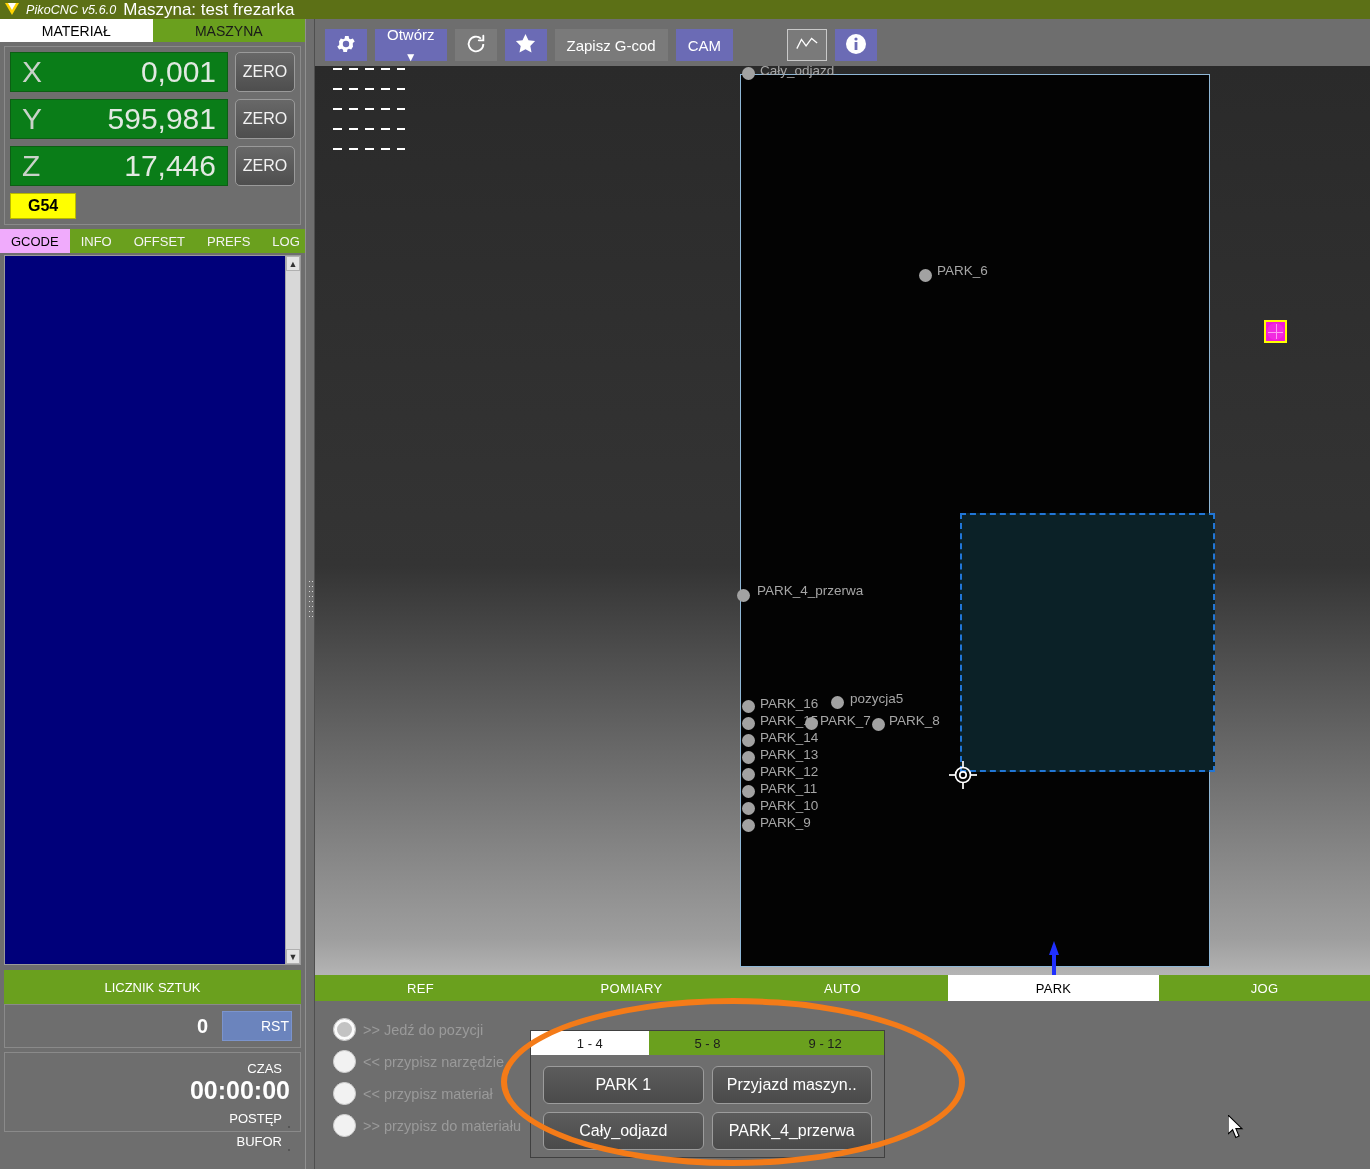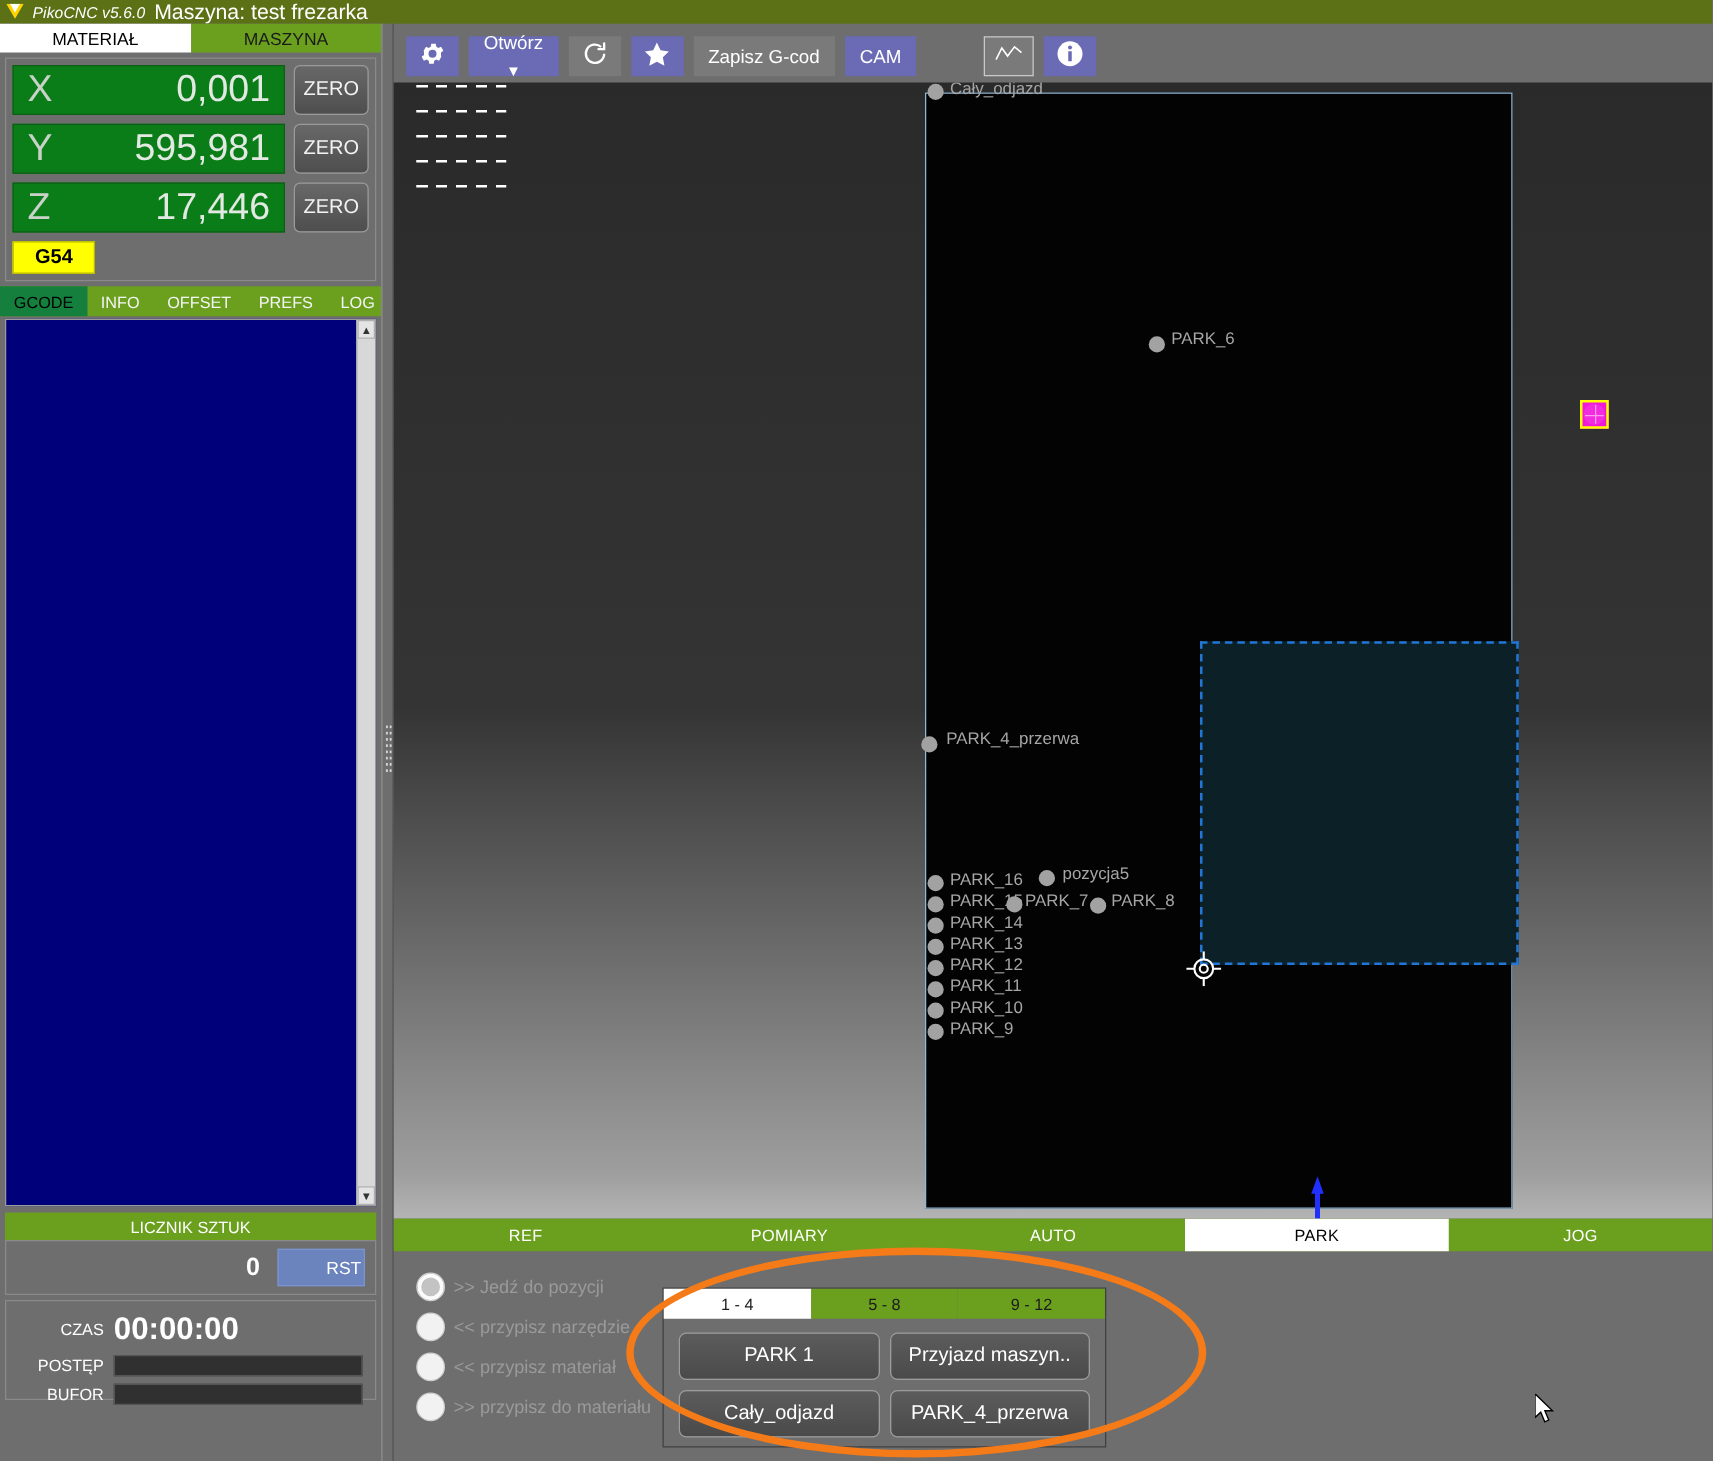--- a/index.html
+++ b/index.html
@@ -59,58 +59,58 @@
     background: #ffff00; color: #000; font-weight: bold; font-size: 16px;
     padding: 3px 17px; border: 1px solid #b8b800;
   }
 
   
   .gcode-tabs { display: flex; height: 24px; width: 305px; background: #6aa01e; }
   .gcode-tab {
     display: flex; align-items: center; justify-content: center;
     font-size: 13px; color: #f4f4f4; padding: 0 11px;
   }
-  .gcode-tab.active { background: #15803d; color: #000; }
+  .gcode-tab.active { background: #f0abfc; color: #000; }
 
   .gcode-area {
     position: relative; margin: 2px 0 0 4px;
     width: 297px; height: 710px;
     background: #00007a; border: 1px solid #9a9a9a;
   }
   .gcode-scroll {
     position: absolute; right: 0; top: 0; width: 15px; height: 100%;
     background: #d8d8d8; border-left: 1px solid #a8a8a8;
     display: flex; flex-direction: column; justify-content: space-between;
   }
   .sb-arrow {
     height: 15px; background: #e4e4e4; border: 1px solid #b0b0b0;
     display: flex; align-items: center; justify-content: center;
     font-size: 9px; color: #333;
   }
 
   .counter-head {
-    margin: 5px 0 0 4px; width: 297px; height: 22px; background: #6aa01e;
+    margin: 5px 0 0 4px; width: 297px; height: 34px; background: #6aa01e;
     color: #fff; font-size: 13px; display: flex; align-items: center; justify-content: center;
   }
   .counter-body {
     margin-left: 4px; width: 297px; height: 44px;
     background: #6e6e6e; border: 1px solid #8a8a8a;
     display: flex; align-items: center; justify-content: flex-end; gap: 14px;
     padding-right: 8px;
   }
   .counter-val { font-size: 20px; font-weight: bold; color: #fff; }
   .rst-btn {
     width: 70px; height: 30px; background: #6b84bd; border: 1px solid #7b94cd;
     color: #fff; font-size: 14px; display: flex; align-items: center; justify-content: center; padding-left: 36px;
   }
   .time-panel {
     margin: 4px 0 0 4px; width: 297px; height: 80px;
     background: #6e6e6e; border: 1px solid #8a8a8a; padding: 8px 10px 0 0;
   }
-  .time-row { display: flex; align-items: center; margin-bottom: 6px; }
+  .time-row { display: flex; align-items: flex-end; margin-bottom: 6px; flex-direction: column; }
   .time-lbl { width: 86px; text-align: right; font-size: 13px; color: #fff; padding-right: 8px; }
   .time-val { font-size: 25px; font-weight: bold; color: #fff; }
   .pbar { flex: 1; height: 17px; background: #303030; border: 1px solid #555; }
 
   
   .splitter {
     position: absolute; left: 305px; top: 19px; width: 10px; height: 1150px;
     background: #6e6e6e; border-left: 1px solid #8f8f8f; border-right: 1px solid #4f4f4f;
   }
   .grip {

